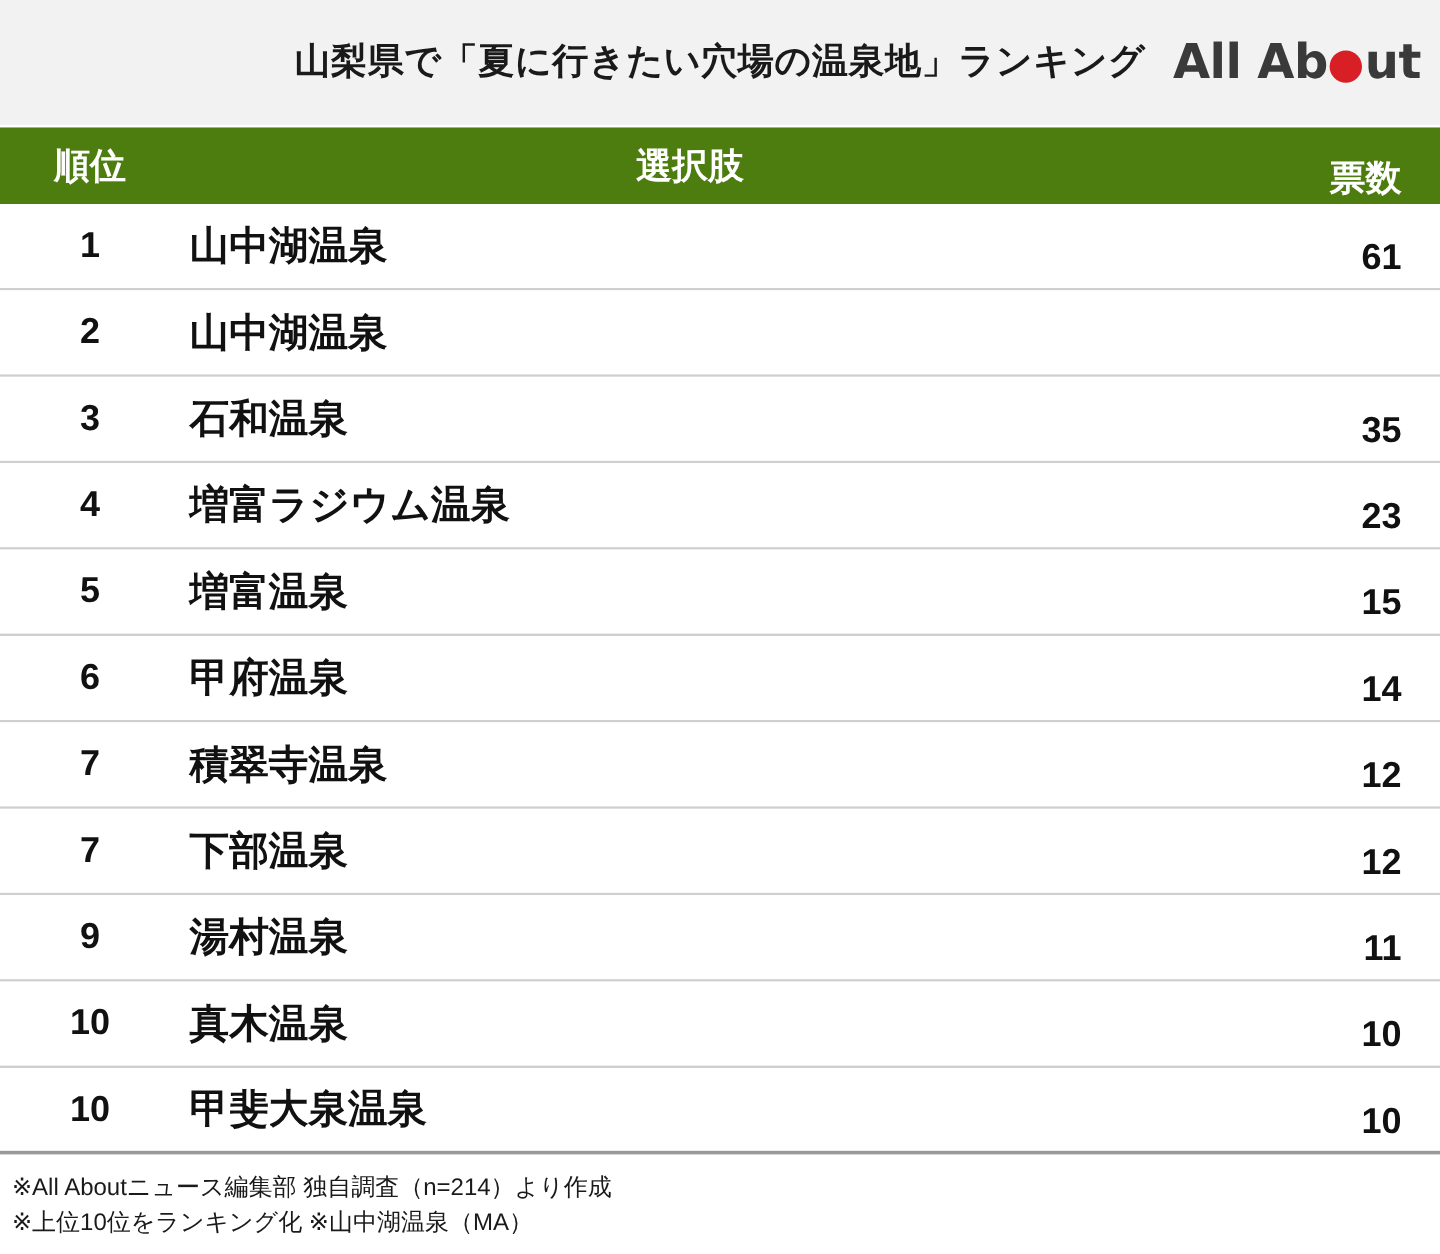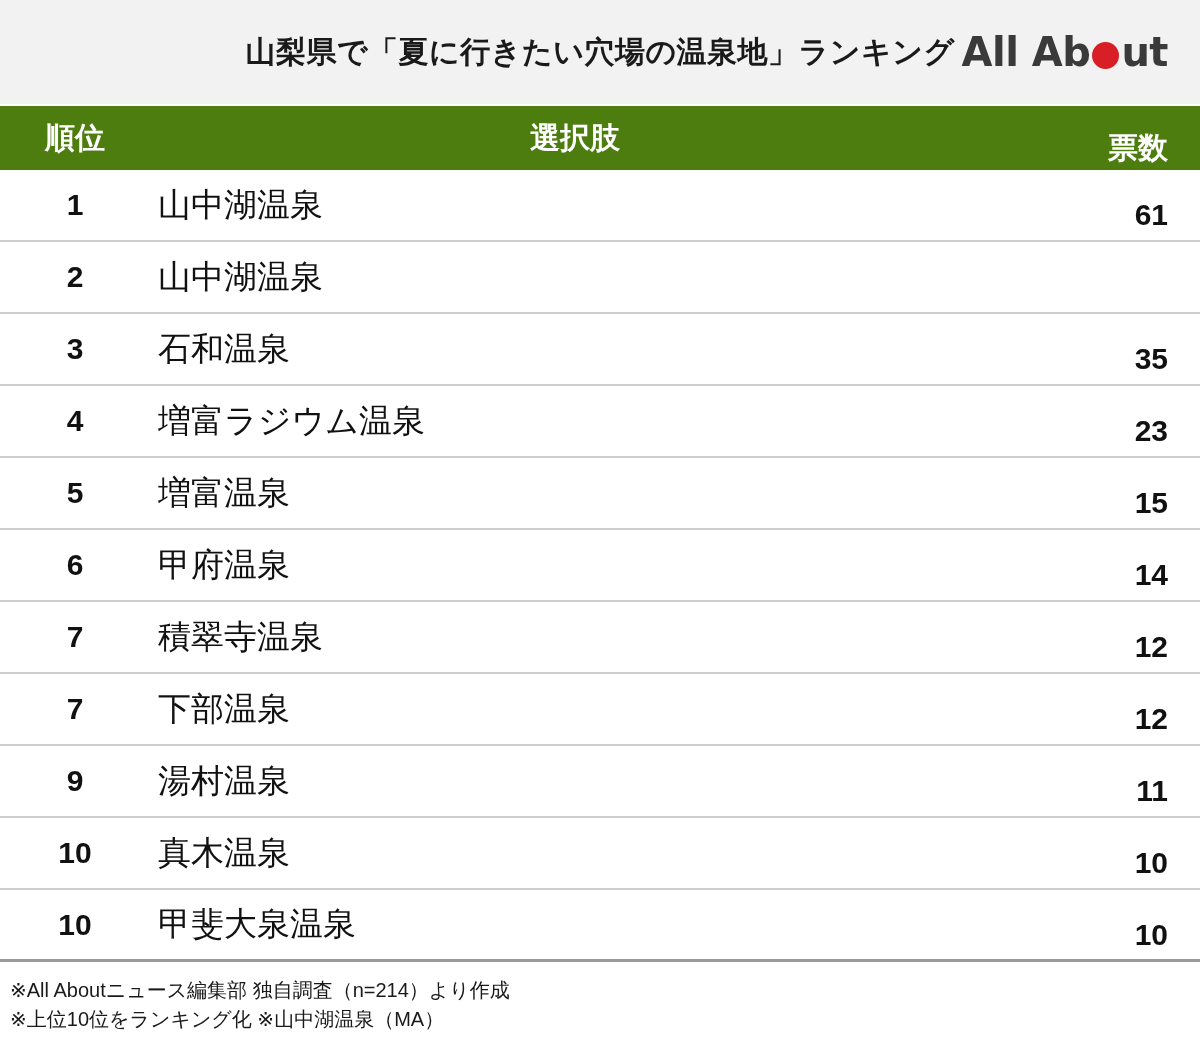--- a/index.html
+++ b/index.html
@@ -37,21 +37,21 @@
     font-size: 30px;
     font-weight: bold;
     line-height: 1.28;
     text-align: center;
     color: #1a1a1a;
     letter-spacing: 0.5px;
     max-width: 800px;
   }
   .logo {
     position: absolute;
-    right: 32px;
+    right: 16px;
     top: 50%;
     transform: translateY(-50%);
     display: flex;
     align-items: center;
     font-size: 40px;
     font-weight: bold;
     color: #3a3a3a;
     letter-spacing: -0.5px;
     font-family: "DejaVu Sans", sans-serif;
   }
@@ -108,21 +108,21 @@
     width: 150px;
     flex: 0 0 150px;
     text-align: center;
     font-size: 30px;
     font-weight: bold;
     box-sizing: border-box;
   }
   .c-choice {
     flex: 1 1 auto;
     font-size: 33px;
-    font-weight: normal;
+    font-weight: bold;
     padding-left: 8px;
     box-sizing: border-box;
     white-space: nowrap;
   }
   .c-votes {
     width: 200px;
     flex: 0 0 200px;
     text-align: right;
     padding-right: 32px;
     font-size: 30px;

